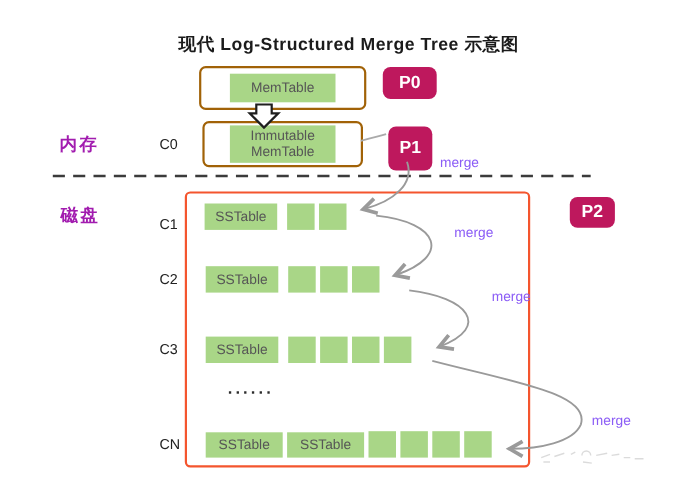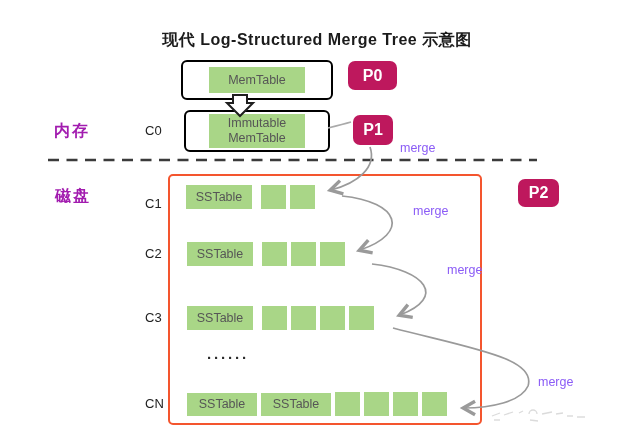--- a/index.html
+++ b/index.html
@@ -9,21 +9,21 @@
     position:relative;overflow:hidden;
   }
   .abs{position:absolute;}
   
   .title{
     left:0;top:30px;width:634px;text-align:center;
     font-size:16px;font-weight:bold;color:#1b1b1b;letter-spacing:.5px;
   }
   
   .redbox{
-    border:2px solid #000000;background:#fff;border-radius:6px;
+    border:2px solid #a16207;background:#fff;border-radius:6px;
     display:flex;align-items:center;justify-content:center;
   }
   .memtable-outer{left:181px;top:60px;width:148px;height:36px;}
   .immutable-outer{left:184px;top:110px;width:142px;height:38px;}
   .disk-box{left:168px;top:174px;width:310px;height:247px;border:2px solid #f4552e;border-radius:5px;background:transparent;}
   
   .green{
     background:#a9d687;color:#565656;
     display:flex;align-items:center;justify-content:center;
     font-size:12.5px;
@@ -36,21 +36,21 @@
   
   .row{display:flex;align-items:center;gap:4px;}
   .row .tbl{margin-right:5px;}
   
   .badge{
     background:#be185d;color:#ffffff;font-weight:bold;
     display:flex;align-items:center;justify-content:center;
     border-radius:7px;font-size:16px;
   }
   .p0{left:348px;top:61px;width:49px;height:29px;}
-  .p1{left:353px;top:115px;width:40px;height:30px;}
+  .p1{left:353px;top:115px;width:40px;height:40px;}
   .p2{left:518px;top:179px;width:41px;height:28px;text-align:center;}
   
   .section-label{font-size:16px;font-weight:bold;color:#a21caf;letter-spacing:2px;font-family:Liberation Serif, serif;}
   .lbl-mem{left:54px;top:121px;}
   .lbl-disk{left:55px;top:186px;}
   .level-label{font-size:13px;color:#222;margin-left:16px;}
   .c0{left:129px;top:123px;}
   .c1{left:129px;top:196px;}
   .c2{left:129px;top:246px;}
   .c3{left:129px;top:310px;}

